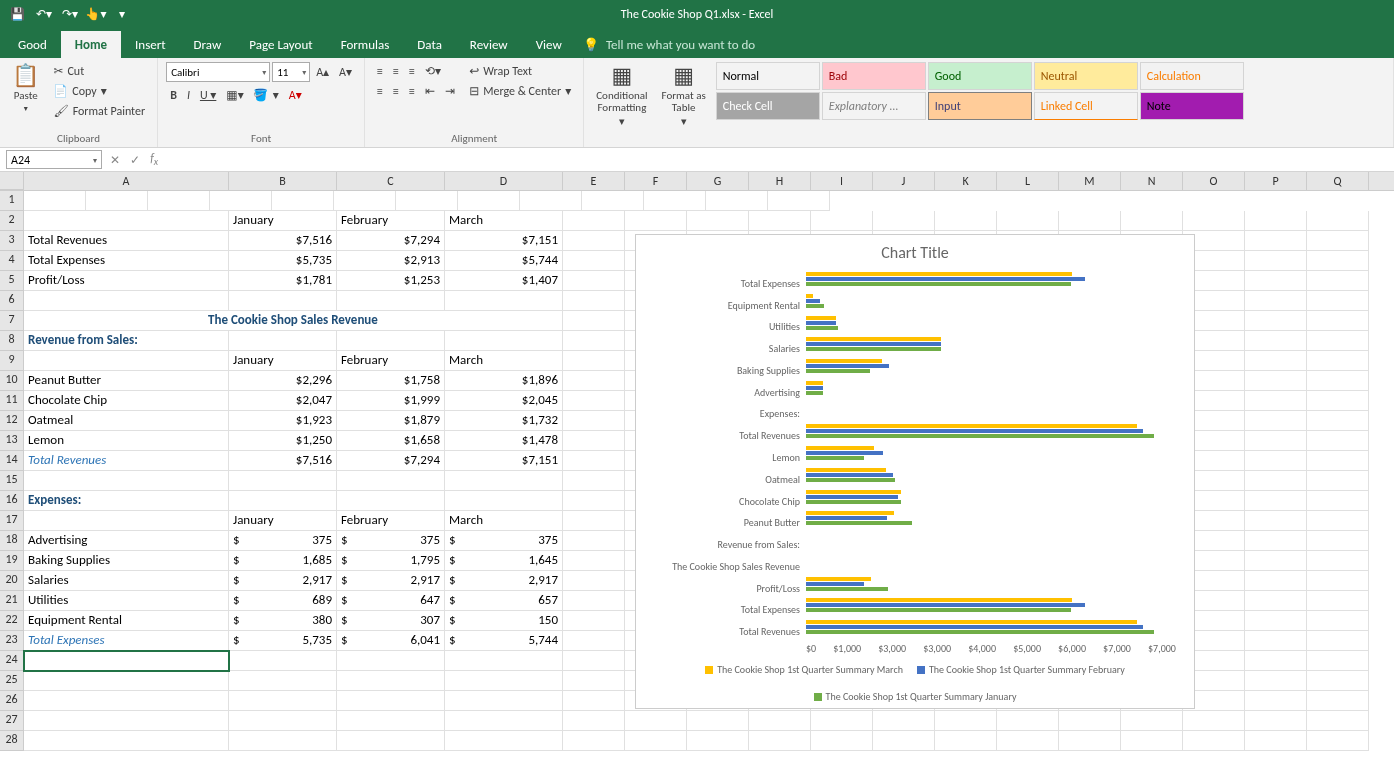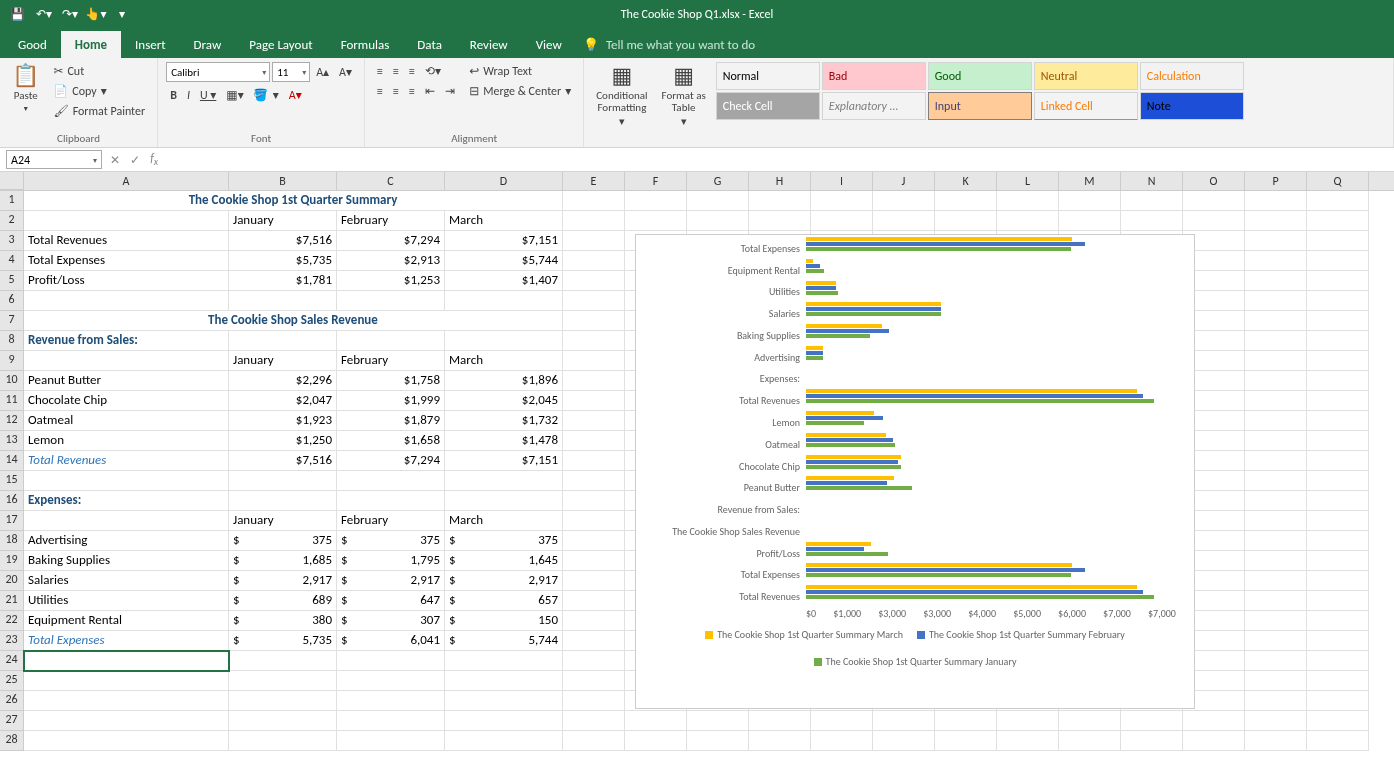--- a/index.html
+++ b/index.html
@@ -34,21 +34,21 @@
 .style-gallery { display: grid; grid-template-columns: repeat(5, 104px); grid-template-rows: 28px 28px; gap: 2px; }
 .style-cell { border: 1px solid #d4d4d4; padding: 4px 6px; font-size: 12px; display: flex; align-items: center; cursor: pointer; }
 .s-bad { background: #ffc7ce; color: #9c0006; }
 .s-good { background: #c6efce; color: #006100; }
 .s-neutral { background: #ffeb9c; color: #9c5700; }
 .s-calc { background: #f2f2f2; color: #fa7d00; }
 .s-check { background: #a5a5a5; color: #fff; }
 .s-explan { font-style: italic; color: #7f7f7f; }
 .s-input { background: #ffcc99; color: #3f3f76; border-color: #7f7f7f; }
 .s-linked { color: #fa7d00; border-bottom: 1px solid #fa7d00; }
-.s-note { background: #1d4ed8; text-align: center; }
+.s-note { background: #a21caf; text-align: center; }
 
 
 .fbar { height: 24px; border-bottom: 1px solid #d4d4d4; display: flex; align-items: stretch; background: #fff; }
 .namebox { width: 96px; border: 1px solid #ababab; margin: 2px 0 2px 6px; padding: 1px 4px; font-size: 12px; display: flex; align-items: center; position: relative; }
 .namebox::after { content: "▾"; position: absolute; right: 4px; font-size: 8px; color: #666; }
 .fbar-btns { display: flex; align-items: center; padding: 0 8px; gap: 10px; color: #888; }
 .fbar-input { flex: 1; border: none; font-size: 12px; padding: 0 4px; }
 
 
 .grid-wrap { position: relative; height: calc(764px - 28px - 30px - 90px - 24px); overflow: hidden; background: #fff; }
@@ -223,21 +223,20 @@
       <div class="colhead" style="width: 62px;">L</div>
       <div class="colhead" style="width: 62px;">M</div>
       <div class="colhead" style="width: 62px;">N</div>
       <div class="colhead" style="width: 62px;">O</div>
       <div class="colhead" style="width: 62px;">P</div>
       <div class="colhead" style="width: 62px;">Q</div>
     </div>
   <div id="rows">
       <div class="row">
         <div class="rowhead">1</div>
-        <div class="cell blueb" style="width: 539px; text-align: center;">The Cookie Shop 1st Quarter Summary</div>
         <div class="cell" style="width: 62px;"></div>
         <div class="cell" style="width: 62px;"></div>
         <div class="cell" style="width: 62px;"></div>
         <div class="cell" style="width: 62px;"></div>
         <div class="cell" style="width: 62px;"></div>
         <div class="cell" style="width: 62px;"></div>
         <div class="cell" style="width: 62px;"></div>
         <div class="cell" style="width: 62px;"></div>
         <div class="cell" style="width: 62px;"></div>
         <div class="cell" style="width: 62px;"></div>
@@ -868,20 +867,21 @@
         <div class="cell" style="width: 62px;"></div>
         <div class="cell" style="width: 62px;"></div>
         <div class="cell" style="width: 62px;"></div>
         <div class="cell" style="width: 62px;"></div>
         <div class="cell" style="width: 62px;"></div>
         <div class="cell" style="width: 62px;"></div>
       </div>
     </div>
 
   <div class="chart-box">
+    <div class="chart-title">Chart Title</div>
     <div class="chart-plot" id="chart-plot">
         <div class="cat-lbl" style="top: 10.8824px;">Total Expenses</div>
         <div class="bar" style="background: rgb(255, 192, 0); top: 2px; left: 0px; width: 71.8%;"></div>
         <div class="bar" style="background: rgb(68, 114, 196); top: 7px; left: 0px; width: 75.5125%;"></div>
         <div class="bar" style="background: rgb(112, 173, 71); top: 12px; left: 0px; width: 71.6875%;"></div>
         <div class="cat-lbl" style="top: 32.6471px;">Equipment Rental</div>
         <div class="bar" style="background: rgb(255, 192, 0); top: 23.7647px; left: 0px; width: 1.875%;"></div>
         <div class="bar" style="background: rgb(68, 114, 196); top: 28.7647px; left: 0px; width: 3.8375%;"></div>
         <div class="bar" style="background: rgb(112, 173, 71); top: 33.7647px; left: 0px; width: 4.75%;"></div>
         <div class="cat-lbl" style="top: 54.4118px;">Utilities</div>

